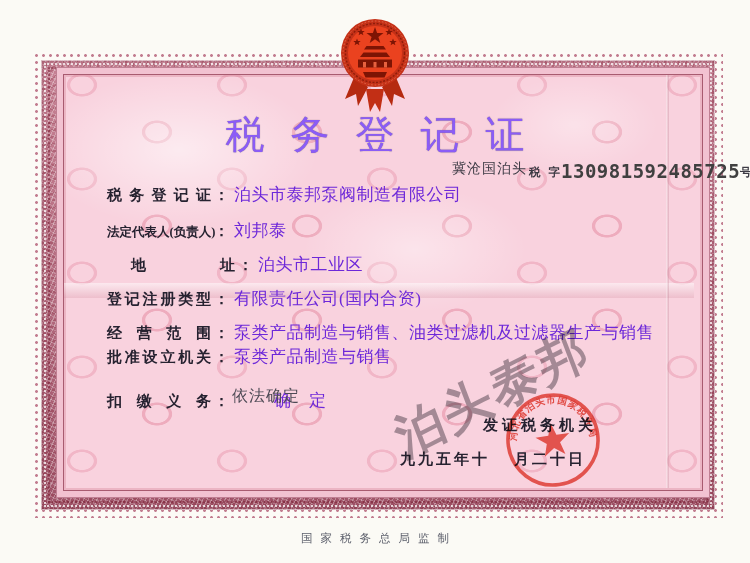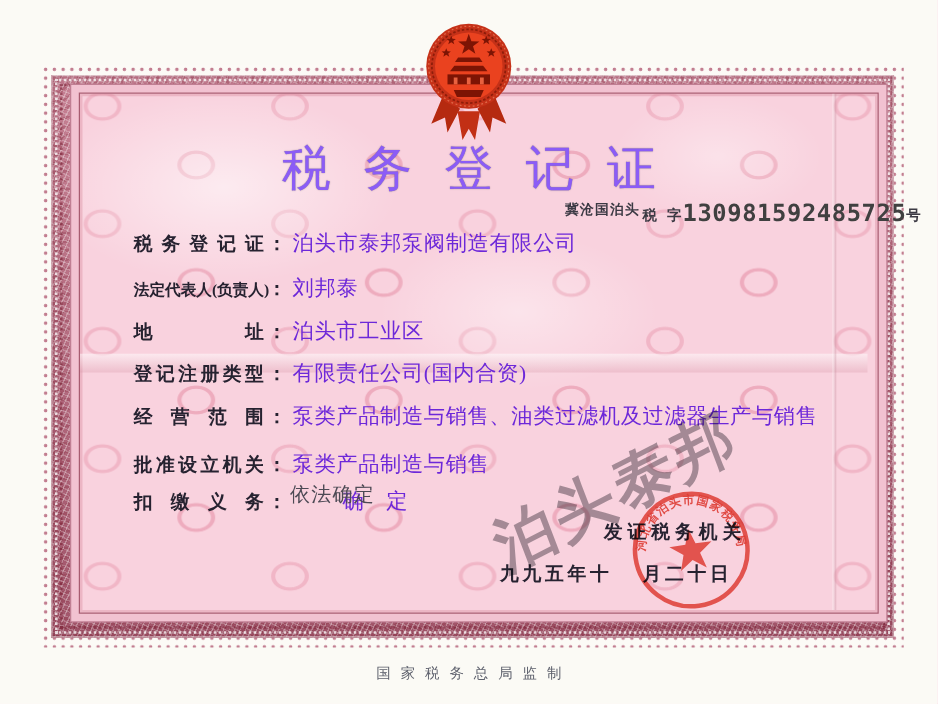--- a/index.html
+++ b/index.html
@@ -66,21 +66,21 @@
     font-size:39px;font-weight:normal;color:#8b5cf6;
     letter-spacing:26px;text-indent:26px;
     text-shadow:0 0 1px rgba(43,39,48,.6);
     white-space:nowrap;
   }
   
   .serial{
     position:absolute;left:452px;top:160px;display:flex;align-items:flex-start;
     color:#3c3a44;white-space:nowrap;
   }
-  .serial .prefix{font-size:11px;font-weight:bold;letter-spacing:1px;}
+  .serial .prefix{font-size:14px;font-weight:normal;letter-spacing:1px;}
   .serial .form-char{font-size:11.5px;font-weight:bold;transform:translateY(5px);}
   .serial .fc1{margin-left:2px;}
   .serial .fc2{margin-left:8px;margin-right:1px;}
   .serial .number{font-family:"DejaVu Sans Mono",monospace;font-size:19px;font-weight:bold;color:#404040;letter-spacing:.5px;}
   .serial .suffix{font-size:11.5px;font-weight:bold;transform:translateY(5px);}
   
   .fields{position:absolute;left:107px;top:0;width:560px;}
   .row{position:absolute;display:flex;align-items:baseline;white-space:nowrap;}
   .flabel{
     display:inline-block;width:104px;font-size:15px;font-weight:bold;color:#262230;
@@ -166,36 +166,36 @@
     <div class="row" style="top: 183px;">
       <span class="flabel">税务登记证</span>
       <span class="fcolon">：</span>
       <span class="fvalue">泊头市泰邦泵阀制造有限公司</span>
     </div>
     <div class="row" style="top: 219px;">
       <span class="flabel small">法定代表人(负责人)</span>
       <span class="fcolon">：</span>
       <span class="fvalue">刘邦泰</span>
     </div>
-    <div class="row" style="top: 253px;">
+    <div class="row" style="top: 253px; margin-left: 24px;">
       <span class="flabel">地址</span>
       <span class="fcolon">：</span>
       <span class="fvalue">泊头市工业区</span>
     </div>
     <div class="row" style="top: 287px;">
       <span class="flabel">登记注册类型</span>
       <span class="fcolon">：</span>
       <span class="fvalue">有限责任公司(国内合资)</span>
     </div>
     <div class="row" style="top: 321px;">
       <span class="flabel">经营范围</span>
       <span class="fcolon">：</span>
       <span class="fvalue">泵类产品制造与销售、油类过滤机及过滤器生产与销售</span>
     </div>
-    <div class="row" style="top: 360px;">
+    <div class="row" style="top: 345px;">
       <span class="flabel">批准设立机关</span>
       <span class="fcolon">：</span>
       <span class="fvalue">泵类产品制造与销售</span>
     </div>
     <div class="row" style="top: 389px;">
       <span class="flabel">扣缴义务</span>
       <span class="fcolon">：</span>
       <span class="fvalue-wrap"><span class="stamp-text">依法确定</span><span class="fvalue printed-offset">确　定</span></span>
     </div>
   </div>

